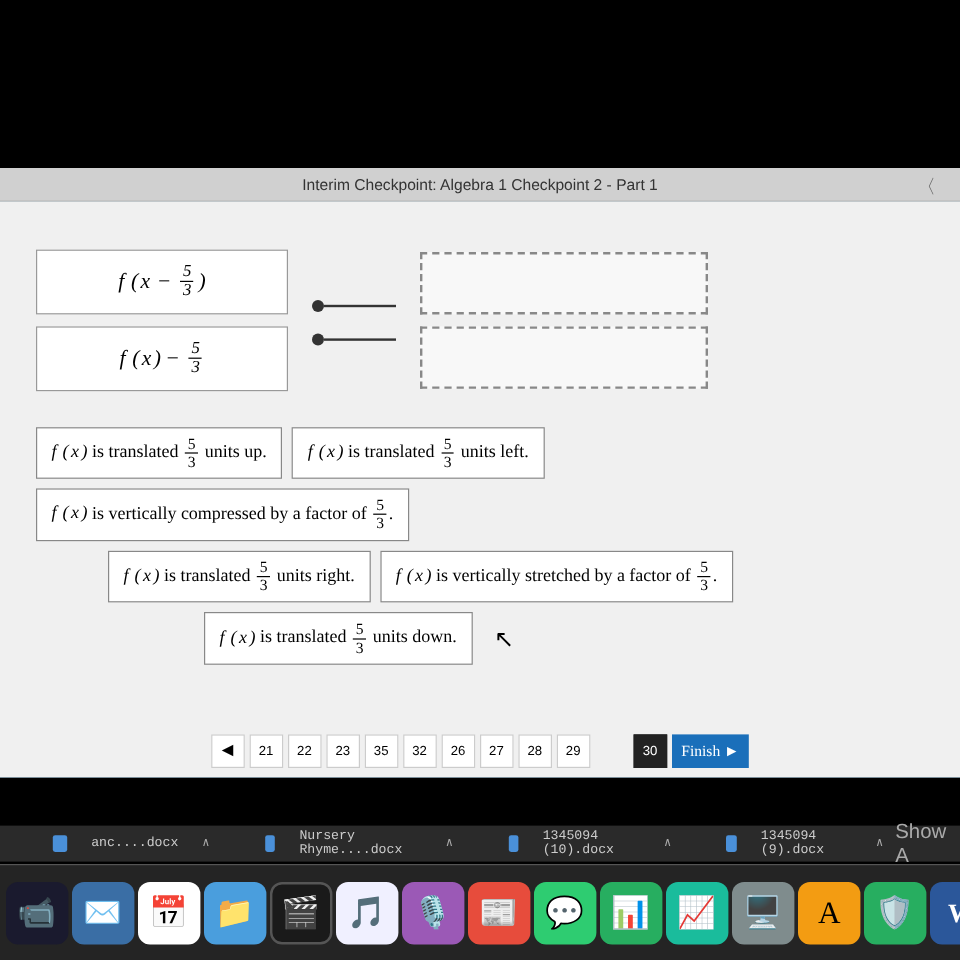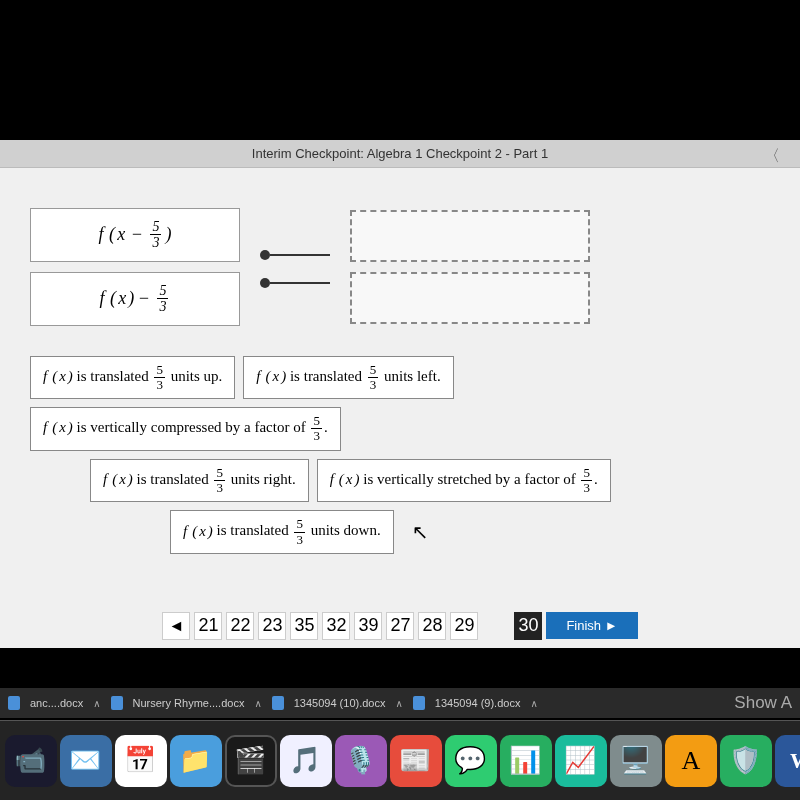--- a/index.html
+++ b/index.html
@@ -111,44 +111,44 @@
     }
 
     .page-btn {
       background: #fff;
       border: 1px solid #ccc;
       width: 28px;
       height: 28px;
       display: flex;
       align-items: center;
       justify-content: center;
-      font-size: 18px;
+      font-size: 11px;
       font-family: Arial, sans-serif;
       cursor: pointer;
     }
 
     .page-btn.active {
       background: #222;
       color: #fff;
       border-color: #222;
       margin-left: 32px;
     }
 
     .page-btn.arrow {
       font-size: 16px;
       background: #fff;
     }
 
     .finish-btn {
       background: #1a6fba;
       color: #fff;
       border: none;
-      padding: 6px 20px;
+      padding: 6px 8px;
       font-size: 13px;
-      font-family: Liberation Sans, sans-serif;
+      font-family: Liberation Serif, serif;
       cursor: pointer;
       display: flex;
       align-items: center;
       gap: 4px;
     }
 
     .dock {
       position: absolute;
       bottom: 0;
       left: 0;
@@ -183,25 +183,26 @@
       background: #2a2a2a;
       display: flex;
       align-items: center;
       padding: 0 8px;
       gap: 10px;
     }
 
     .file-tab {
       color: #ccc;
       font-size: 11px;
-      font-family: Liberation Sans, sans-serif;
-      display: flex;
-      align-items: center;
-      gap: 10px;
+      font-family: Liberation Mono, monospace;
+      display: flex;
+      align-items: center;
+      gap: 20px;
       cursor: pointer;
+      margin-left: 36px;
     }
 
     .file-tab .doc-icon-small {
       width: 12px;
       height: 14px;
       background: #4a90d9;
       border-radius: 2px;
       display: inline-block;
     }
 
@@ -344,21 +345,21 @@
       </div>
     </div>
 
     <div class="pagination-area">
       <button class="page-btn arrow">◄</button>
       <button class="page-btn">21</button>
       <button class="page-btn">22</button>
       <button class="page-btn">23</button>
       <button class="page-btn">35</button>
       <button class="page-btn">32</button>
-      <button class="page-btn">39</button>
+      <button class="page-btn">26</button>
       <button class="page-btn">27</button>
       <button class="page-btn">28</button>
       <button class="page-btn">29</button>
       <button class="page-btn active">30</button>
       <button class="finish-btn">Finish ►</button>
     </div>
   </div>
 </div>
 
 <div class="top-bar-files">

